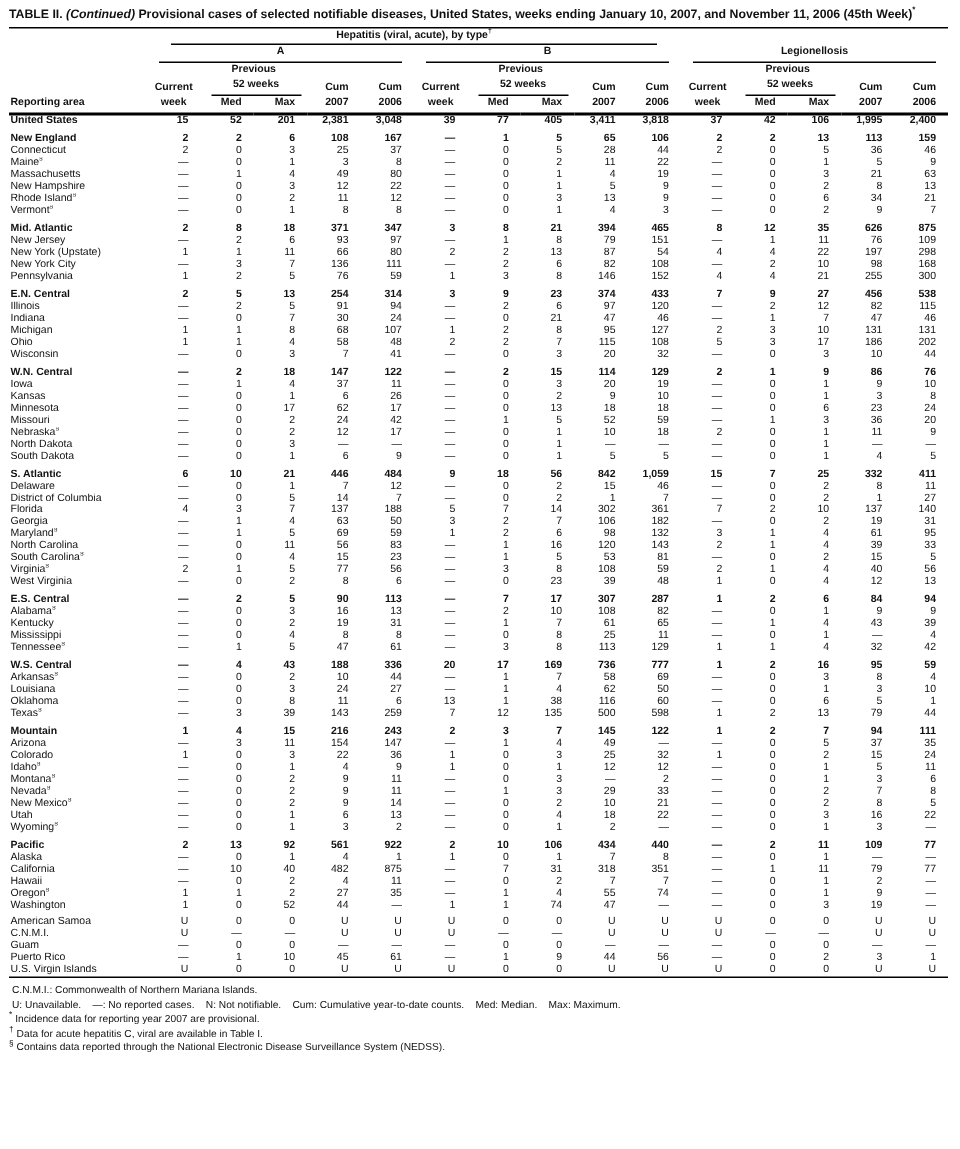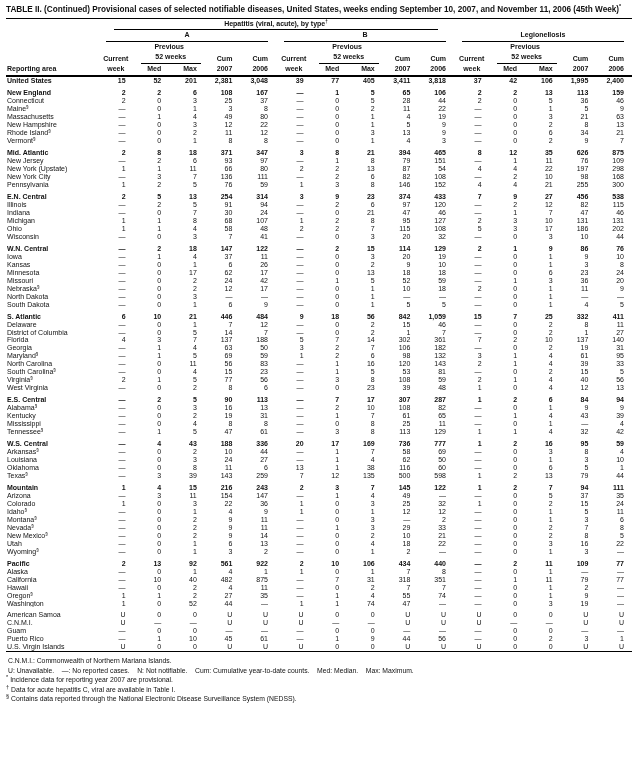--- a/index.html
+++ b/index.html
@@ -1,19 +1,19 @@
 <!DOCTYPE html>
 <html><head>
 <meta charset="utf-8">
 <style>
   html,body { margin:0; padding:0; background:#fff; }
   .page { width:640px; height:766px; box-sizing:border-box; padding:5px 8px 0 6px;
           font-family:"Liberation Sans", sans-serif; color:#111; overflow:hidden; }
   .title { font-size:8.2px; font-weight:bold; line-height:1.3; }
-  .title .i { }
+  .title .i { font-style:italic; }
   sup { font-size:0.65em; vertical-align:super; line-height:0; }
   table { width:100%; border-collapse:separate; border-spacing:0; table-layout:fixed;
           margin-top:2px; border-top:1px solid #000; border-bottom:1px solid #000; }
   col.c-area { width:92px; }
   thead th { font-weight:bold; font-size:7px; padding:1px 0 0 0; vertical-align:bottom; line-height:1.25; }
   .glab { border-bottom:1px solid #000; text-align:center; margin:0 8px; padding-bottom:1px; }
   .gwide { margin:0 16px; }
   .w52 { border-bottom:1px solid #000; text-align:center; margin:0 4px 0 7px; padding-bottom:1px; }
   th.ctr { text-align:center; }
   th.num { text-align:right; padding-right:8px; }
@@ -27,21 +27,21 @@
   .footnotes { margin-top:4px; font-size:6.8px; line-height:1.4; }
   .fn { white-space:pre-wrap; }
   .fn sup { margin-right:2px; font-size:5.5px; }
 </style>
 </head>
 <body>
 
 <div class="page">
 
   <div class="title">
-    <span>TABLE II. </span><span class="i">(Continued)</span><span> Provisional cases of selected notifiable diseases, United States, weeks ending September 10, 2007, and November 11, 2006 (45th Week)</span><sup>*</sup>
+    <span>TABLE II. </span><span class="i">(Continued)</span><span> Provisional cases of selected notifiable diseases, United States, weeks ending January 10, 2007, and November 11, 2006 (45th Week)</span><sup>*</sup>
   </div>
 
   <table>
     <colgroup>
       <col class="c-area">
         <col>
         <col>
         <col>
         <col>
         <col>

